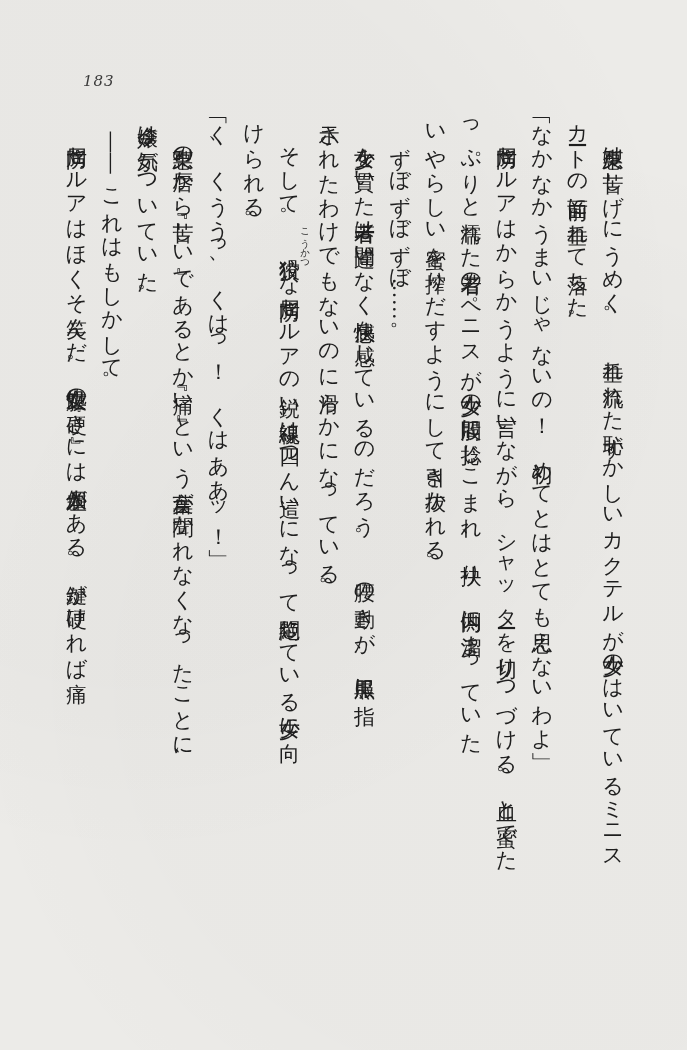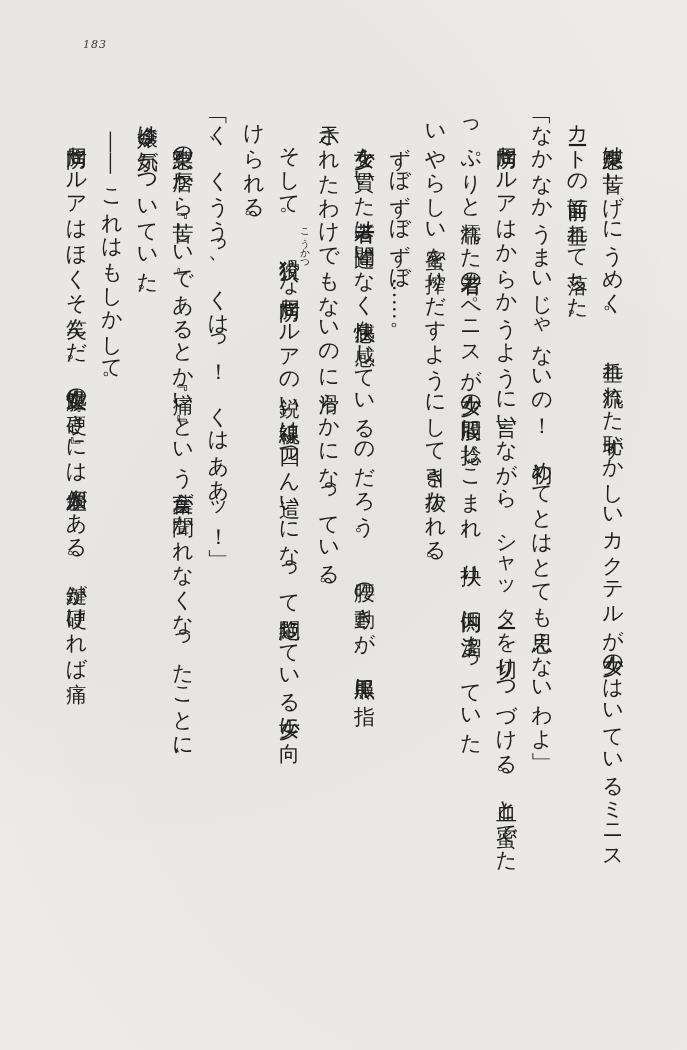--- a/index.html
+++ b/index.html
@@ -20,22 +20,22 @@
     background-color: var(--paper);
     
     background-image:
       radial-gradient(circle at 20% 30%, rgba(0,0,0,0.015) 0 40%, transparent 60%),
       radial-gradient(circle at 75% 65%, rgba(0,0,0,0.012) 0 45%, transparent 65%),
       radial-gradient(circle at 50% 90%, rgba(255,255,255,0.02) 0 50%, transparent 70%);
   }
   .page-number {
     position: absolute;
     left: 83px;
-    top: 38px;
-    font-size: 11px;
+    top: 72px;
+    font-size: 15px;
     font-style: italic;
     letter-spacing: 1px;
     color: #3a3a3a;
   }
   .page-text {
     position: absolute;
     top: 110px;
     right: 57px;
     height: 845px;
     writing-mode: vertical-rl;

